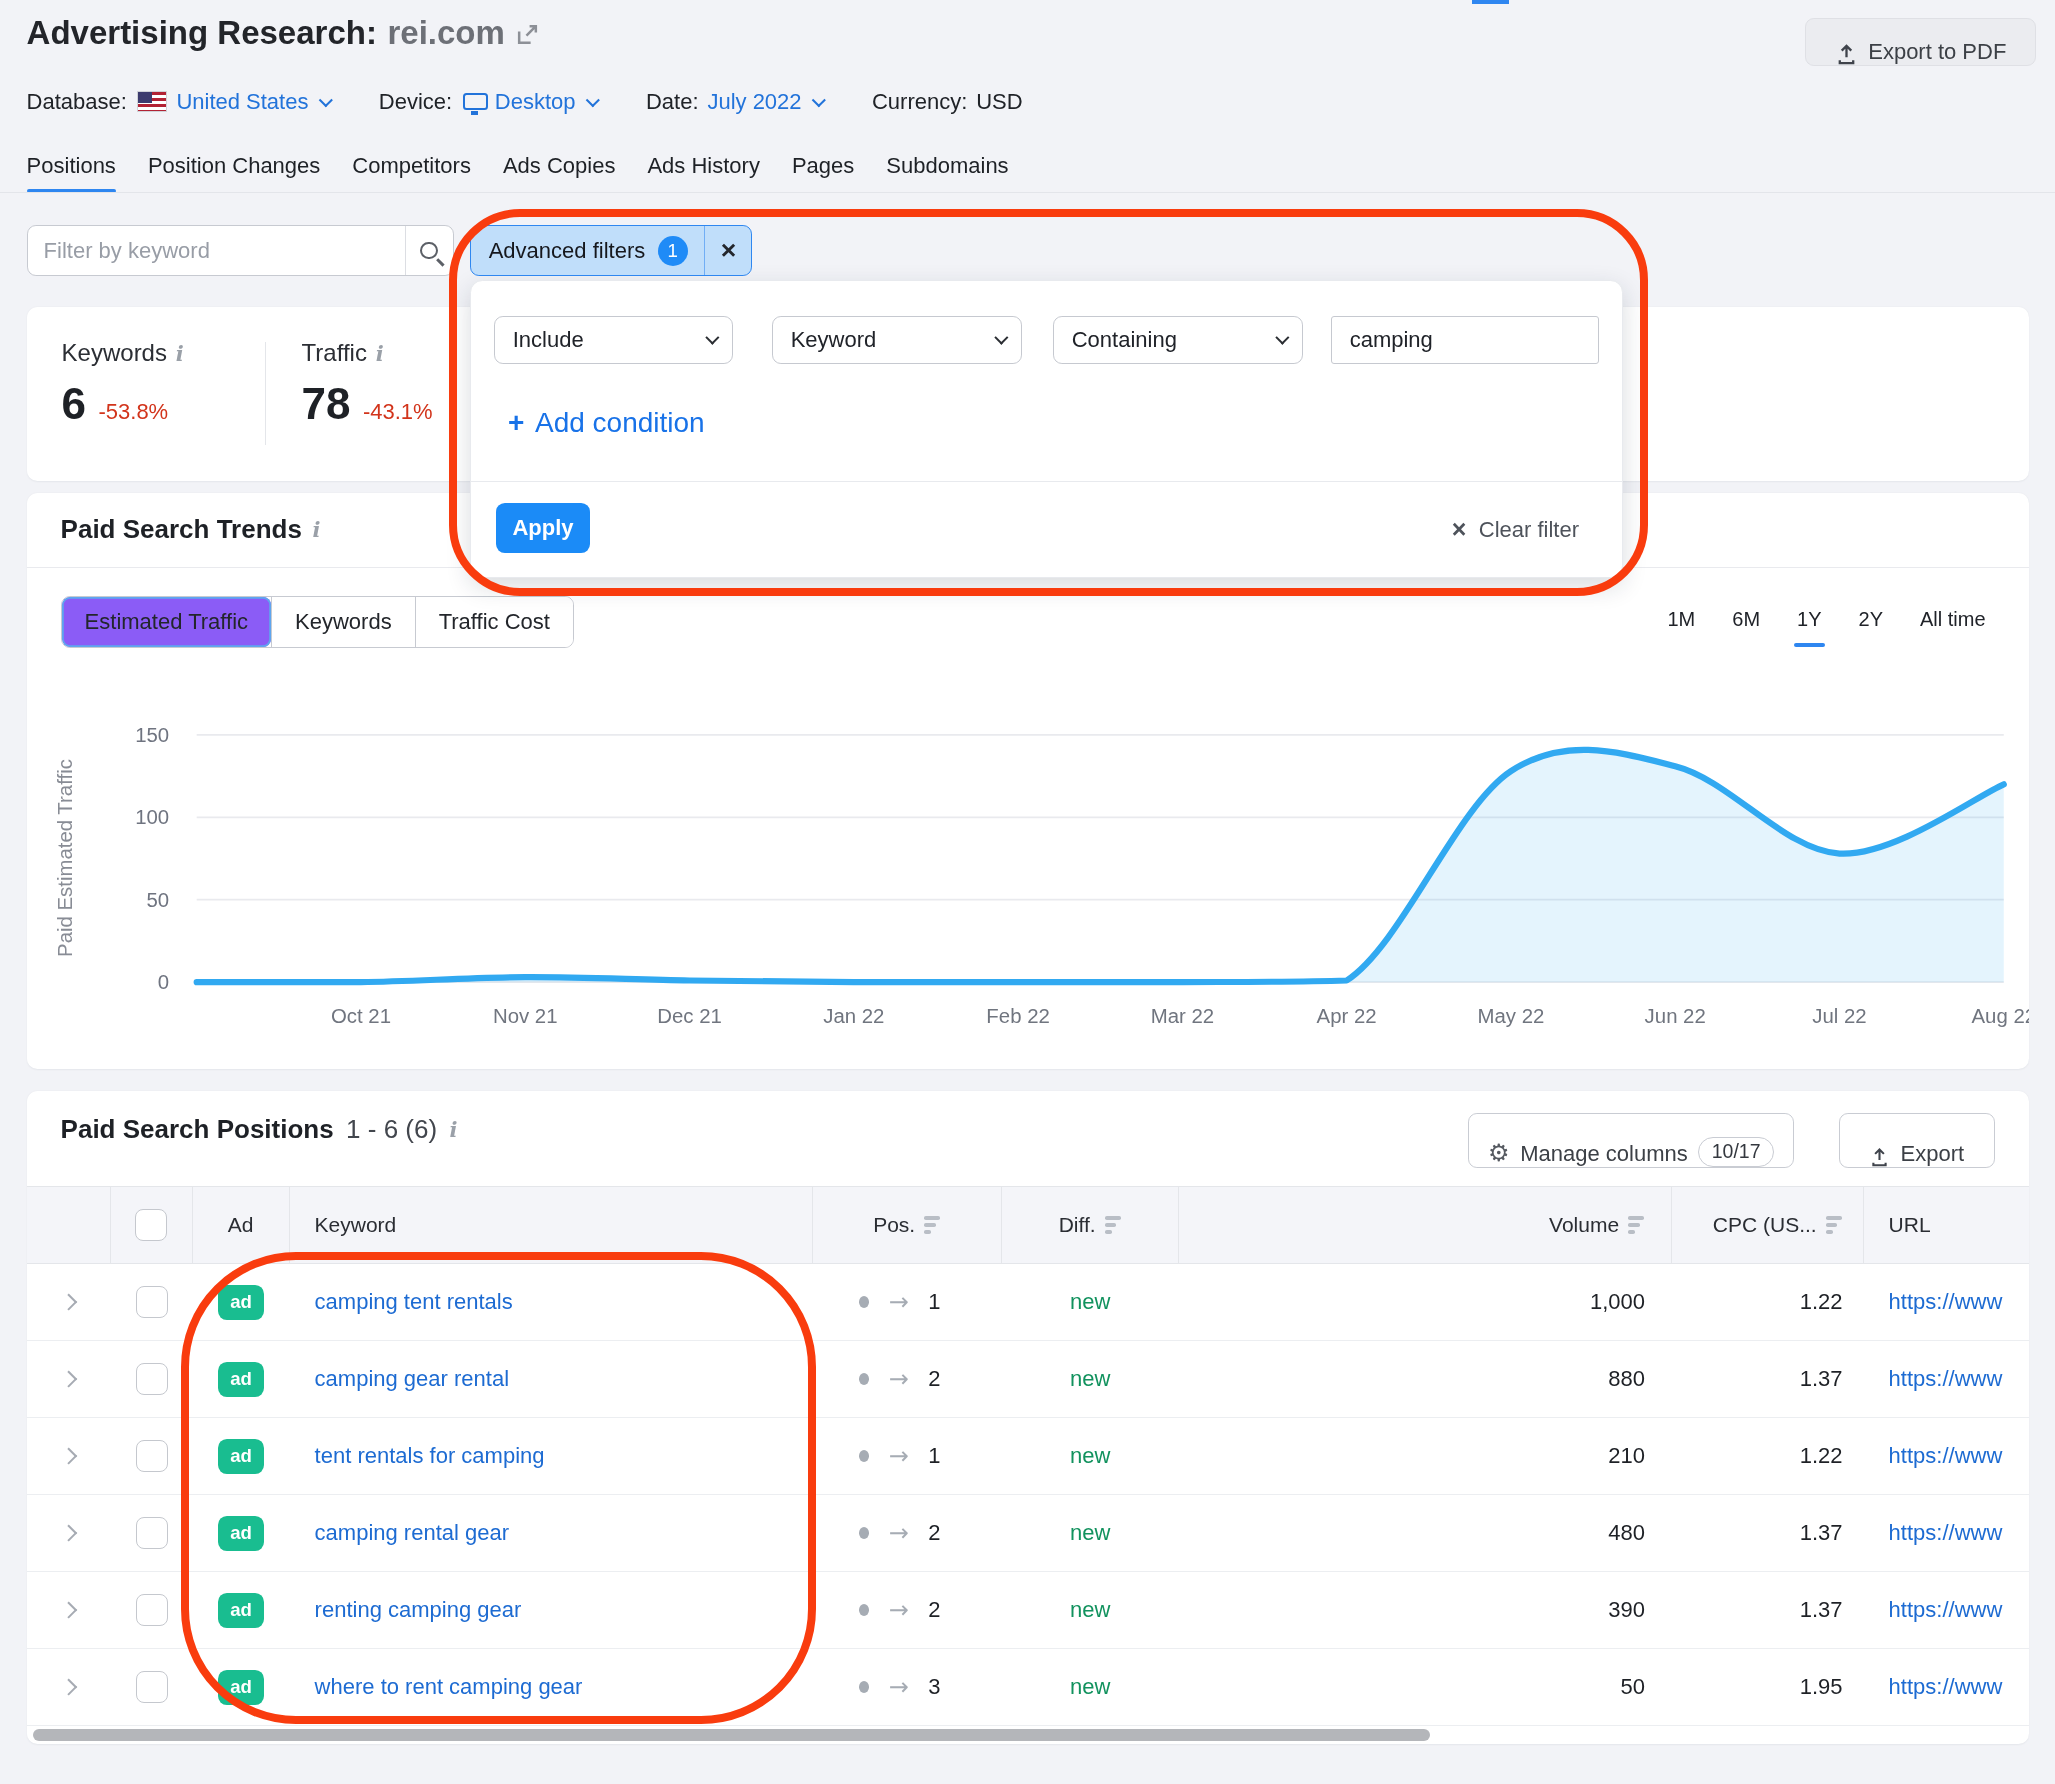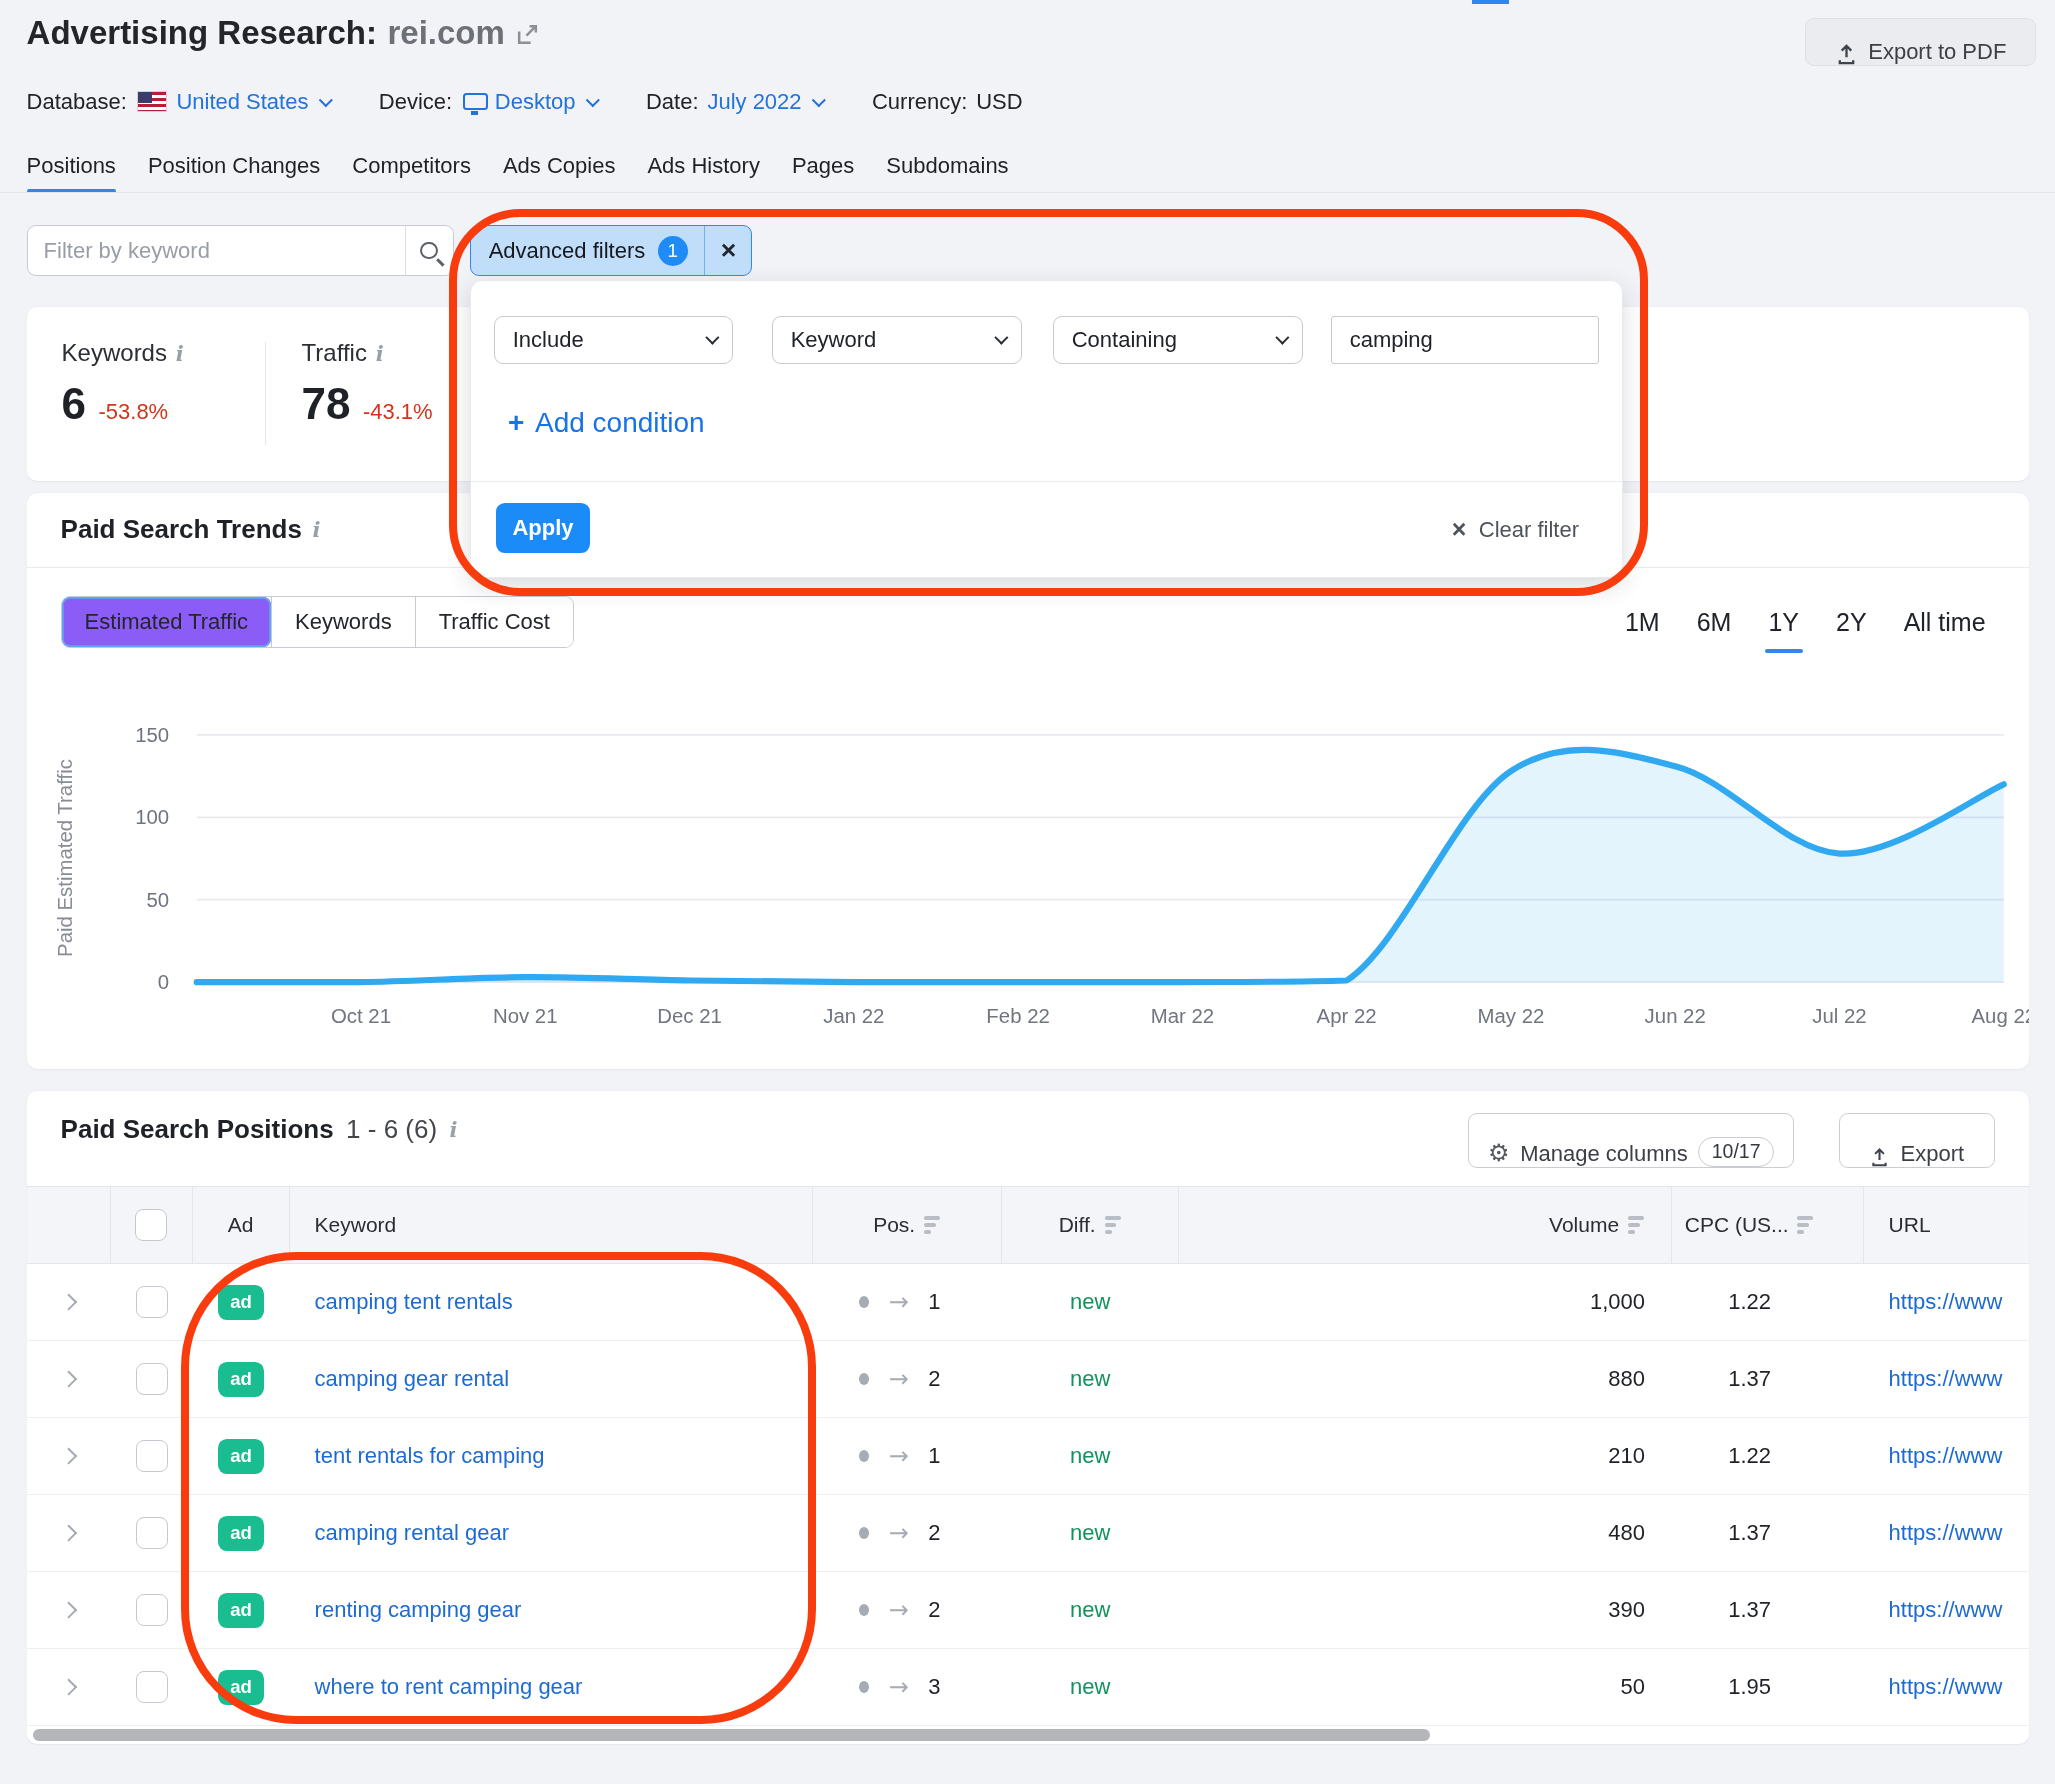--- a/index.html
+++ b/index.html
@@ -56,21 +56,21 @@
   .info-i{font-family:"DejaVu Serif","Liberation Serif",serif;font-style:italic;font-weight:bold;
           font-size:21px;color:#9aa0a8;cursor:pointer}
   
   #trends-card{left:26.6px;top:493px;width:2002px;height:576px}
   .sec-title{position:absolute;left:34px;top:21px;font-size:26px;font-weight:bold;color:#1e2126;display:flex;align-items:center;gap:10.6px}
   .trends-divider{position:absolute;left:0;top:74px;width:100%;height:0.9px;background:#e9eaee}
   .toggles{position:absolute;left:34px;top:103px;display:flex;border:0.9px solid #c7cad1;border-radius:8.9px;overflow:hidden}
   .toggle{height:50px;line-height:50px;padding:0 23px;font-size:22px;color:#23262b;background:#fff;border-left:0.9px solid #c7cad1;cursor:pointer}
   .toggle:first-child{border-left:none}
   .toggle.active{background:#8b5cf6;box-shadow:inset 0 0 0 1.8px #5ea6ef;border-radius:8px}
-  .ranges{position:absolute;right:43px;top:115px;display:flex;gap:37px;font-size:25px;color:#202329}
+  .ranges{position:absolute;right:43px;top:115px;display:flex;gap:37px;font-size:20px;color:#202329}
   .range{position:relative;padding-bottom:16px;cursor:pointer}
   .range.active:after{content:"";position:absolute;left:-3.5px;right:-3.5px;bottom:0;height:4.4px;background:#2e86f0;border-radius:2.7px}
   
   #adv-panel{left:470px;top:280px;width:1153px;height:298px;background:#fff;border:0.9px solid #e8eaee;border-radius:12.4px;
              box-shadow:0 8.9px 25px rgba(25,35,55,.16);z-index:20}
   .selbox{position:absolute;top:35px;height:48px;border:1.3px solid #c6c9d0;border-radius:8.9px;display:flex;
           align-items:center;justify-content:space-between;padding:0 17.7px;font-size:22px;color:#202329;cursor:pointer;background:#fff}
   .selbox .chev-dark{width:9.8px;height:9.8px;border-right:2.7px solid #2b2e33;border-bottom:2.7px solid #2b2e33;
           transform:rotate(45deg) translateY(-3.5px)}
   #cond-value{position:absolute;top:35px;left:860px;width:268px;height:48px;border:1.3px solid #c6c9d0;border-radius:3px;
@@ -103,21 +103,21 @@
   .thead .cell{border-right:0.9px solid #e4e6ea}
   .thead .cell:last-child{border-right:none}
   .c1{width:84px;justify-content:center}
   .c2{width:82px;justify-content:center}
   .c3{width:97px;justify-content:center}
   .c4{width:523px;padding-left:25px}
   .c5{width:189px;padding-left:46px;gap:19.5px}
   .thead .c5,.thead .c6{justify-content:center;padding-left:0;gap:8.9px}
   .c6{width:177px;justify-content:center}
   .c7{width:493px;justify-content:flex-end;padding-right:26.6px;gap:8.9px}
-  .c8{width:192px;justify-content:center;padding-right:36px;gap:8.9px}
+  .c8{width:192px;justify-content:flex-end;padding-right:21px;gap:8.9px}
   .c9{width:164px;padding-left:25px}
   .sorticon{display:inline-flex;flex-direction:column;gap:3.5px;cursor:pointer}
   .sorticon i{display:block;height:3.5px;background:#b9bec6;border-radius:1.8px}
   .sorticon i:nth-child(1){width:16px}.sorticon i:nth-child(2){width:11.5px}.sorticon i:nth-child(3){width:7px}
   .cb{display:inline-block;width:32px;height:32px;border:1.8px solid #c5c8ce;border-radius:8px;background:#fff;cursor:pointer}
   .chev{display:inline-block;width:11.5px;height:11.5px;border-top:2.7px solid #a6abb3;border-right:2.7px solid #a6abb3;
         transform:rotate(45deg);cursor:pointer}
   .adbadge{display:inline-flex;align-items:center;justify-content:center;width:46px;height:35px;border-radius:8.9px;
            background:#19bd90;color:#fff;font-size:18.6px;font-weight:bold}
   .kw,.url{color:#1d6bd2;font-size:22px;text-decoration:none;cursor:pointer}

